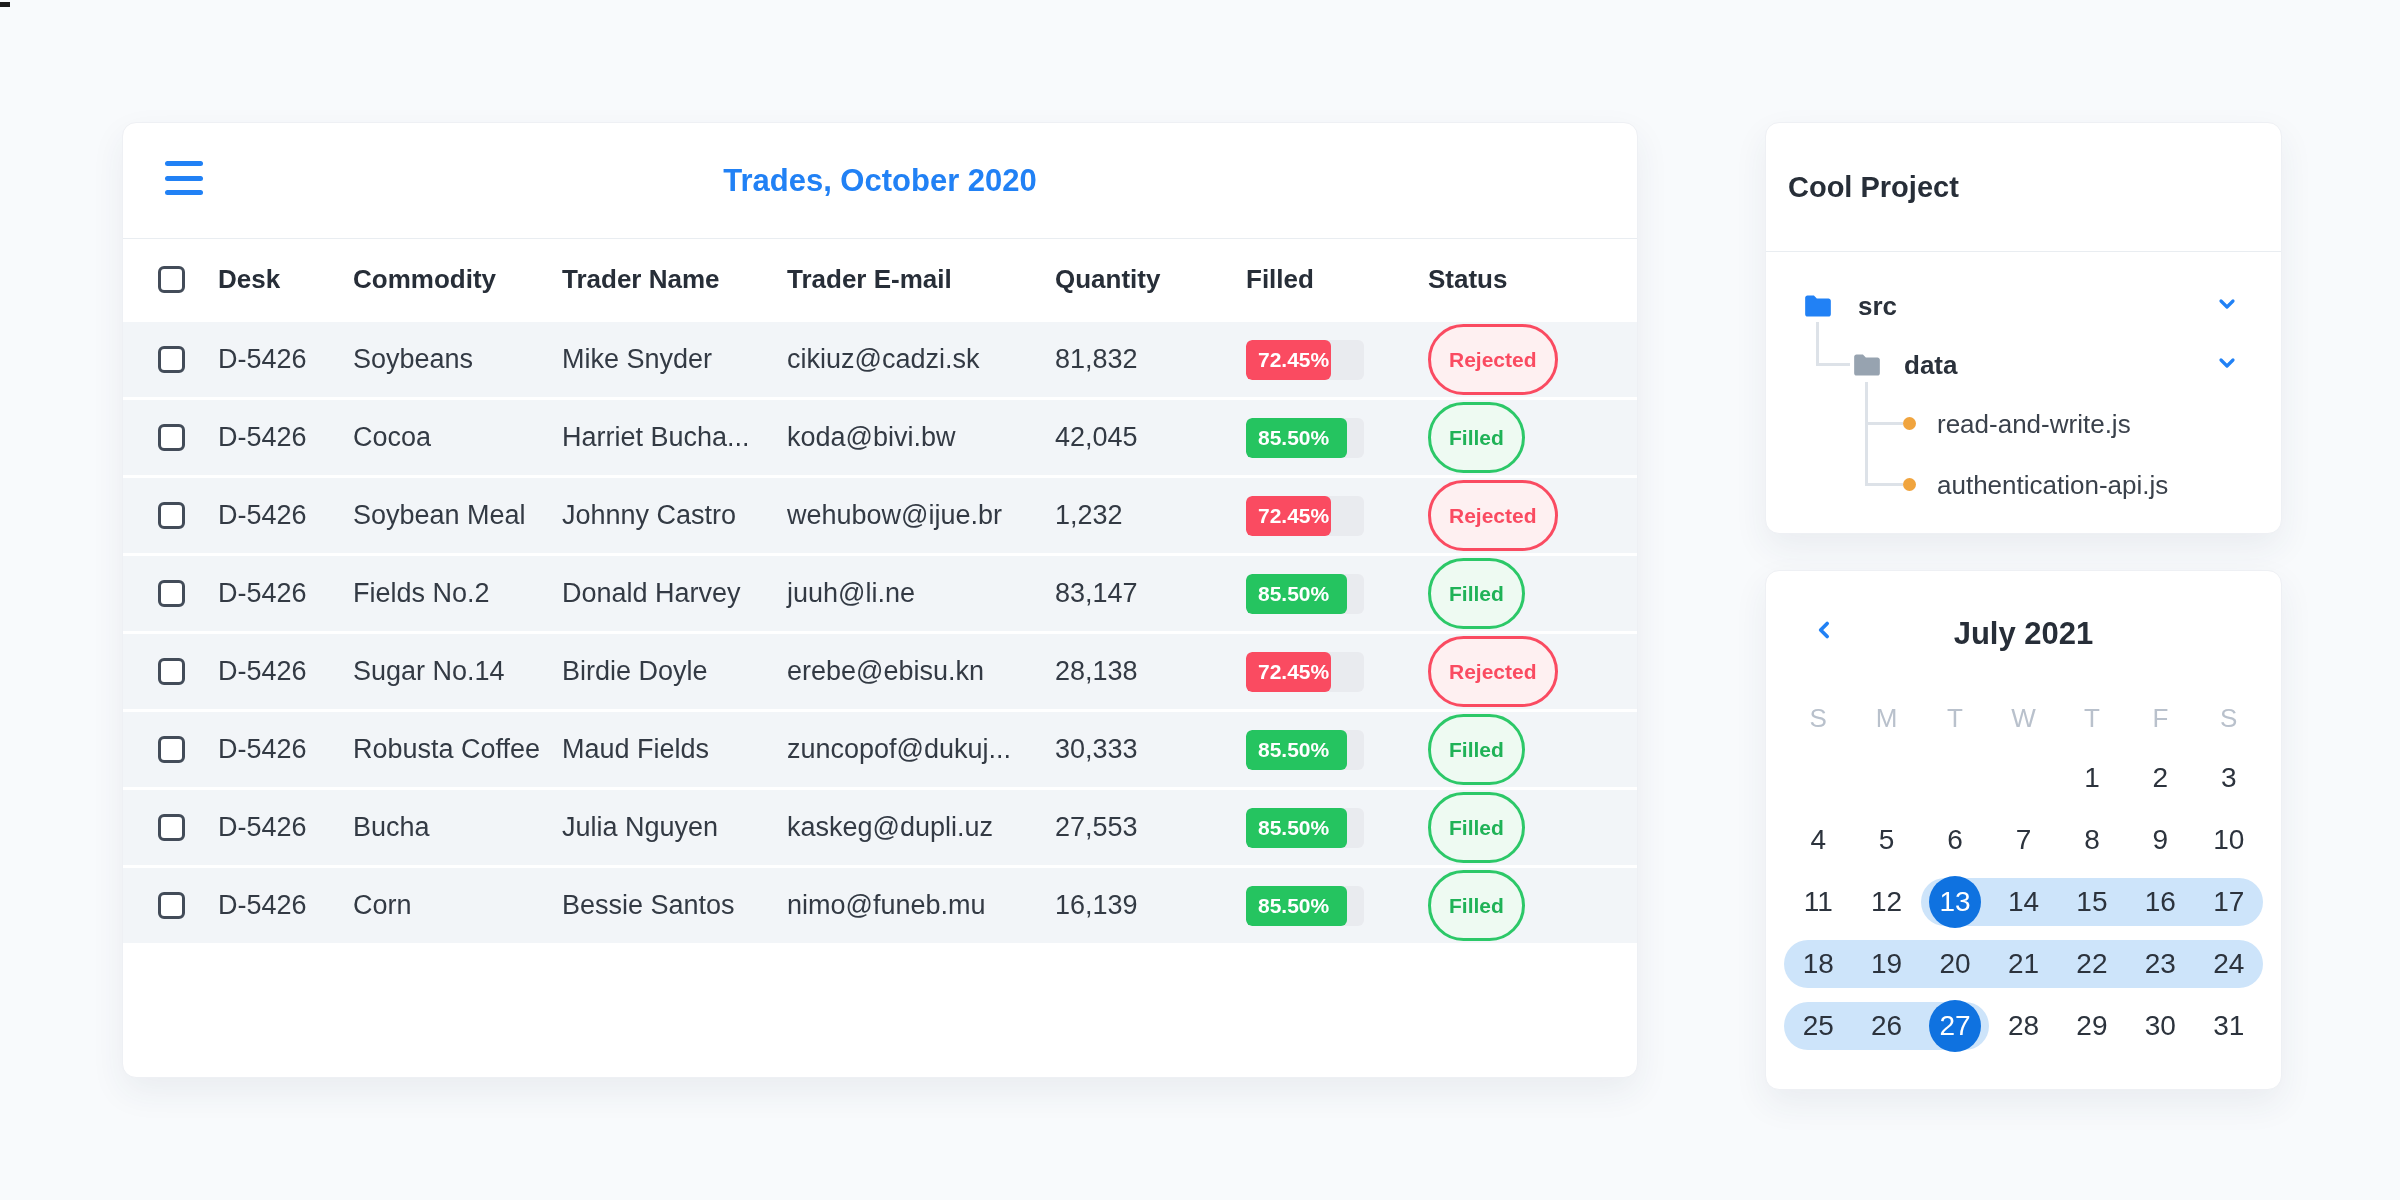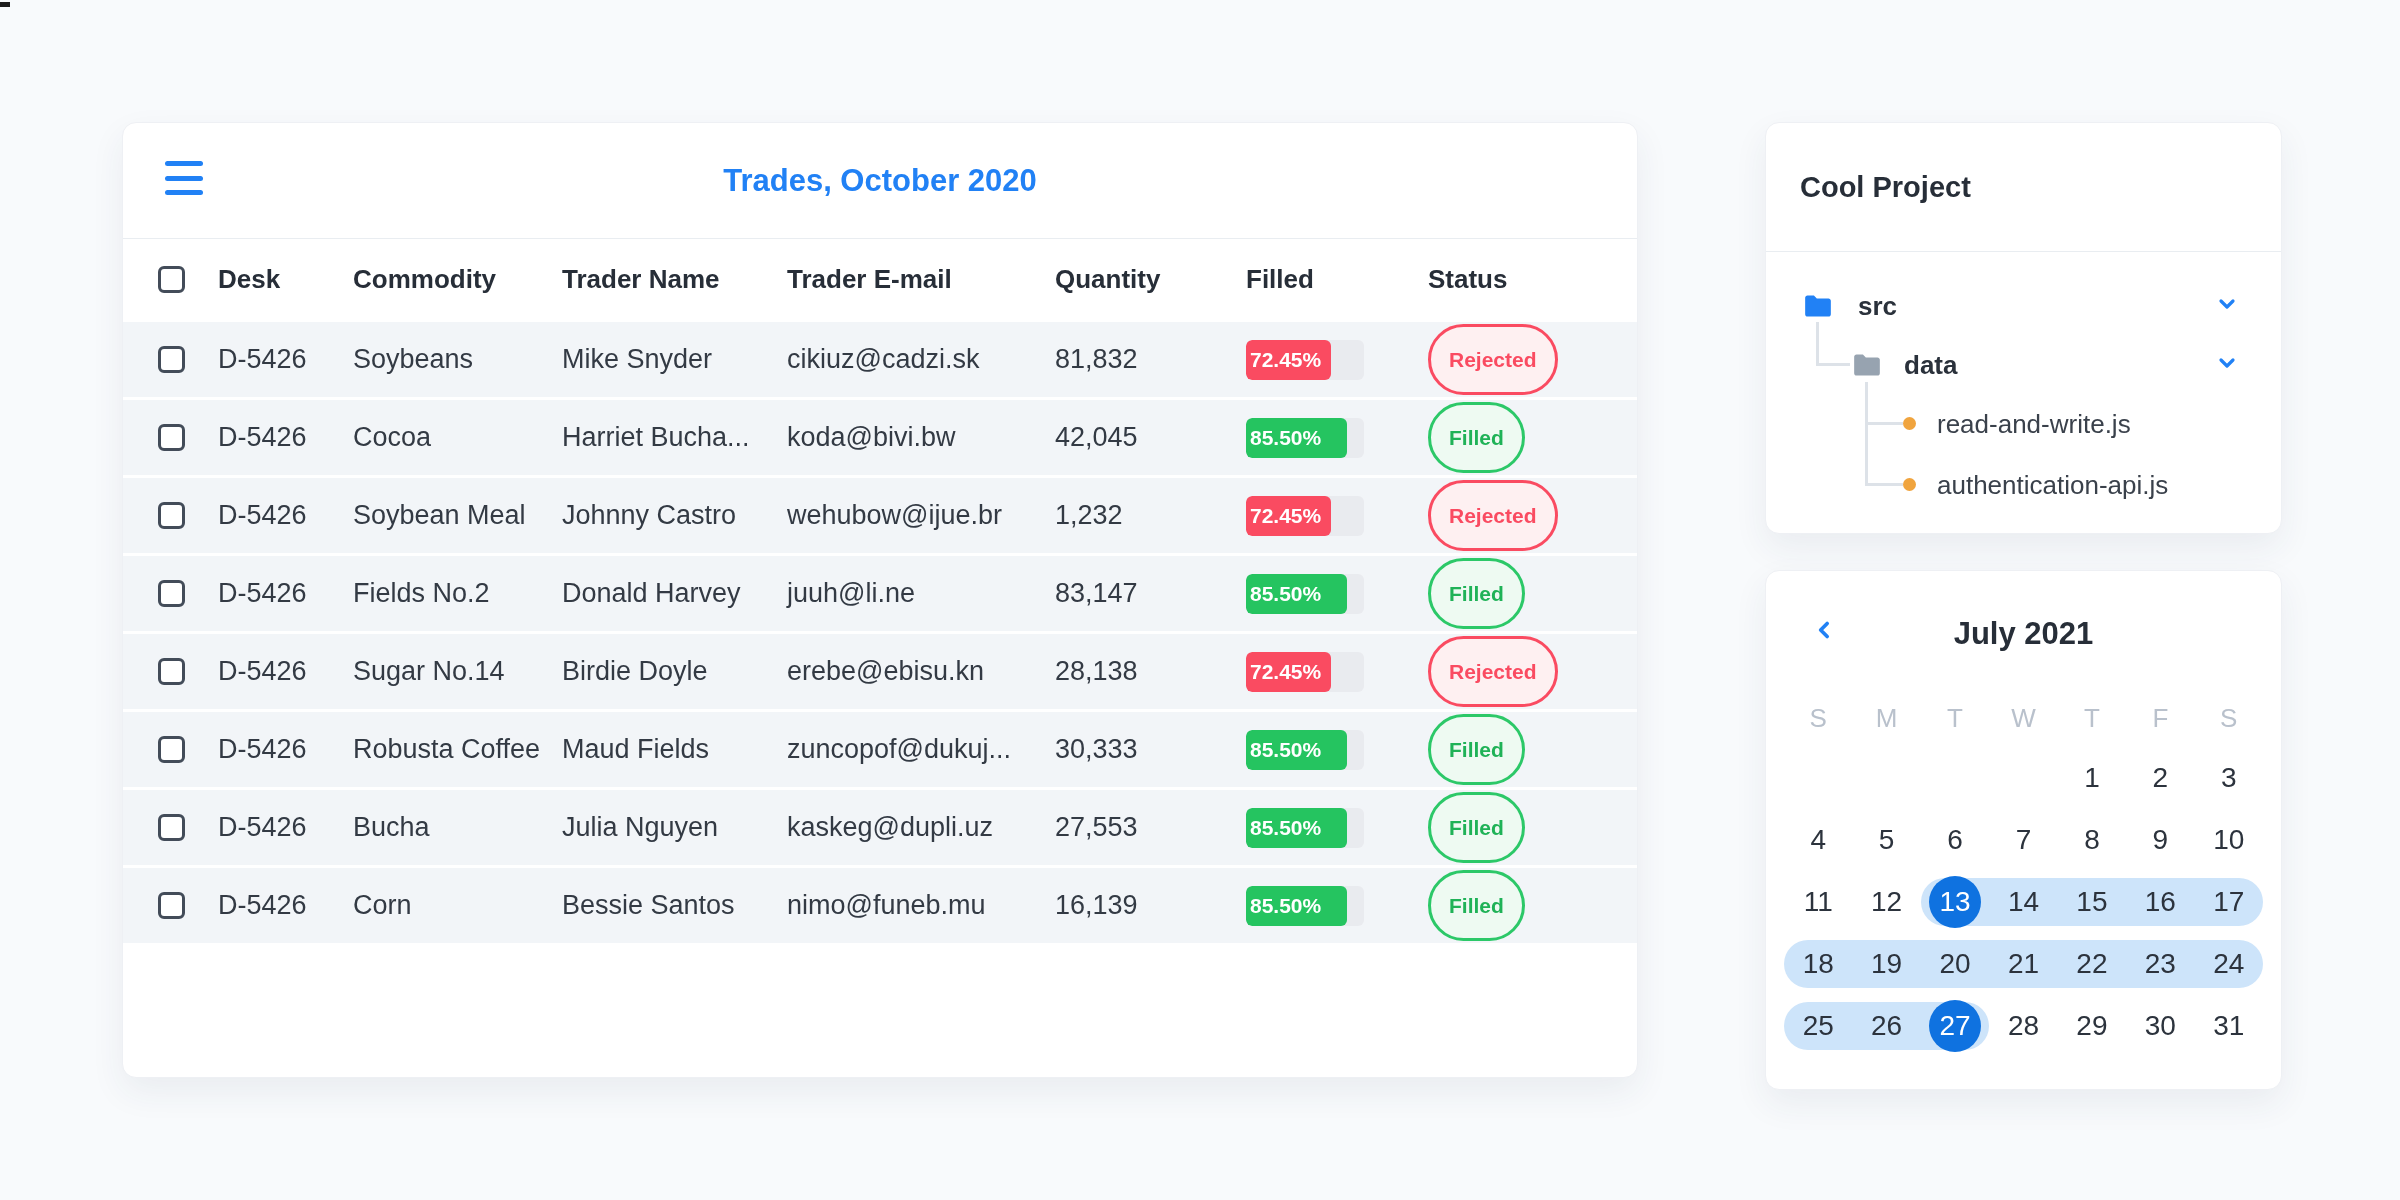--- a/index.html
+++ b/index.html
@@ -23,32 +23,32 @@
   .trades-header { position:relative; height:116px; display:flex; align-items:center; border-bottom:1px solid #e9edf1; }
   .burger { position:absolute; left:42px; top:38px; width:38px; height:34px; display:flex; flex-direction:column; justify-content:space-between; cursor:pointer; }
   .burger i { display:block; height:5px; border-radius:3px; background:#2181f5; }
   .trades-title { width:100%; text-align:center; font-size:31px; font-weight:700; color:#2181f5; }
   .tgrid { display:grid; grid-template-columns:95px 135px 209px 225px 268px 191px 182px 211px; align-items:center; }
   .thead { height:80px; font-weight:700; font-size:26px; color:#272e38; }
   .cell-check { padding-left:35px; }
   .cb { width:27px; height:27px; border:3px solid #434c59; border-radius:6px; background:#fff; cursor:pointer; }
   .trow { height:75px; margin-top:3px; background:#f2f5f8; font-size:27px; color:#333a44; }
   .bar { width:118px; height:40px; background:#e9ebef; border-radius:6px; overflow:hidden; }
-  .bar-fill { height:100%; border-radius:6px; display:flex; align-items:center; padding-left:4px; color:#fff; font-weight:700; font-size:21px; white-space:nowrap; }
+  .bar-fill { height:100%; border-radius:6px; display:flex; align-items:center; padding-left:12px; color:#fff; font-weight:700; font-size:21px; white-space:nowrap; }
   .pill { display:inline-block; border:3px solid; border-radius:999px; padding:20px 18px; font-weight:700; font-size:21px; line-height:1.2; }
   .pill.rejected { color:#fa4b61; border-color:#fa4b61; background:#fef0f1; }
   .pill.filled   { color:#1fb257; border-color:#2cc868; background:#eefaf2; }
   .tfooter { position:absolute; left:0; right:0; bottom:0; height:90px; border-top:1px solid #e9edf1; display:flex; align-items:center; font-size:27px; color:#3a414b; }
   .tfooter .total { margin-left:35px; }
   .pager { position:absolute; right:42px; display:flex; gap:28px; align-items:center; }
   .pager .pbtn { cursor:pointer; display:flex; align-items:center; }
   
   .project { left:1765px; top:122px; width:517px; height:412px; }
   .project-header { height:129px; border-bottom:1px solid #e9edf1; display:flex; align-items:center; }
-  .project-title { margin-left:34px; font-size:29px; font-weight:600; color:#272e38; }
+  .project-title { margin-left:22px; font-size:29px; font-weight:600; color:#272e38; }
   .tree { position:relative; height:280px; }
   .tree-row { position:absolute; height:40px; display:flex; align-items:center; cursor:pointer; }
   .tree-label-folder { font-size:26px; font-weight:700; color:#2a313b; }
   .tree-label-file { font-size:26px; font-weight:400; color:#3a414b; }
   .tree-chevron { position:absolute; right:42px; top:10px; cursor:pointer; }
   .conn { position:absolute; background:#dde2e8; }
   .dot { position:absolute; width:13px; height:13px; border-radius:50%; background:#f0a43e; }
   
   .calendar { left:1765px; top:570px; width:517px; height:520px; padding:0 18px; }
   .cal-header { height:126px; position:relative; display:flex; align-items:center; justify-content:center; }

